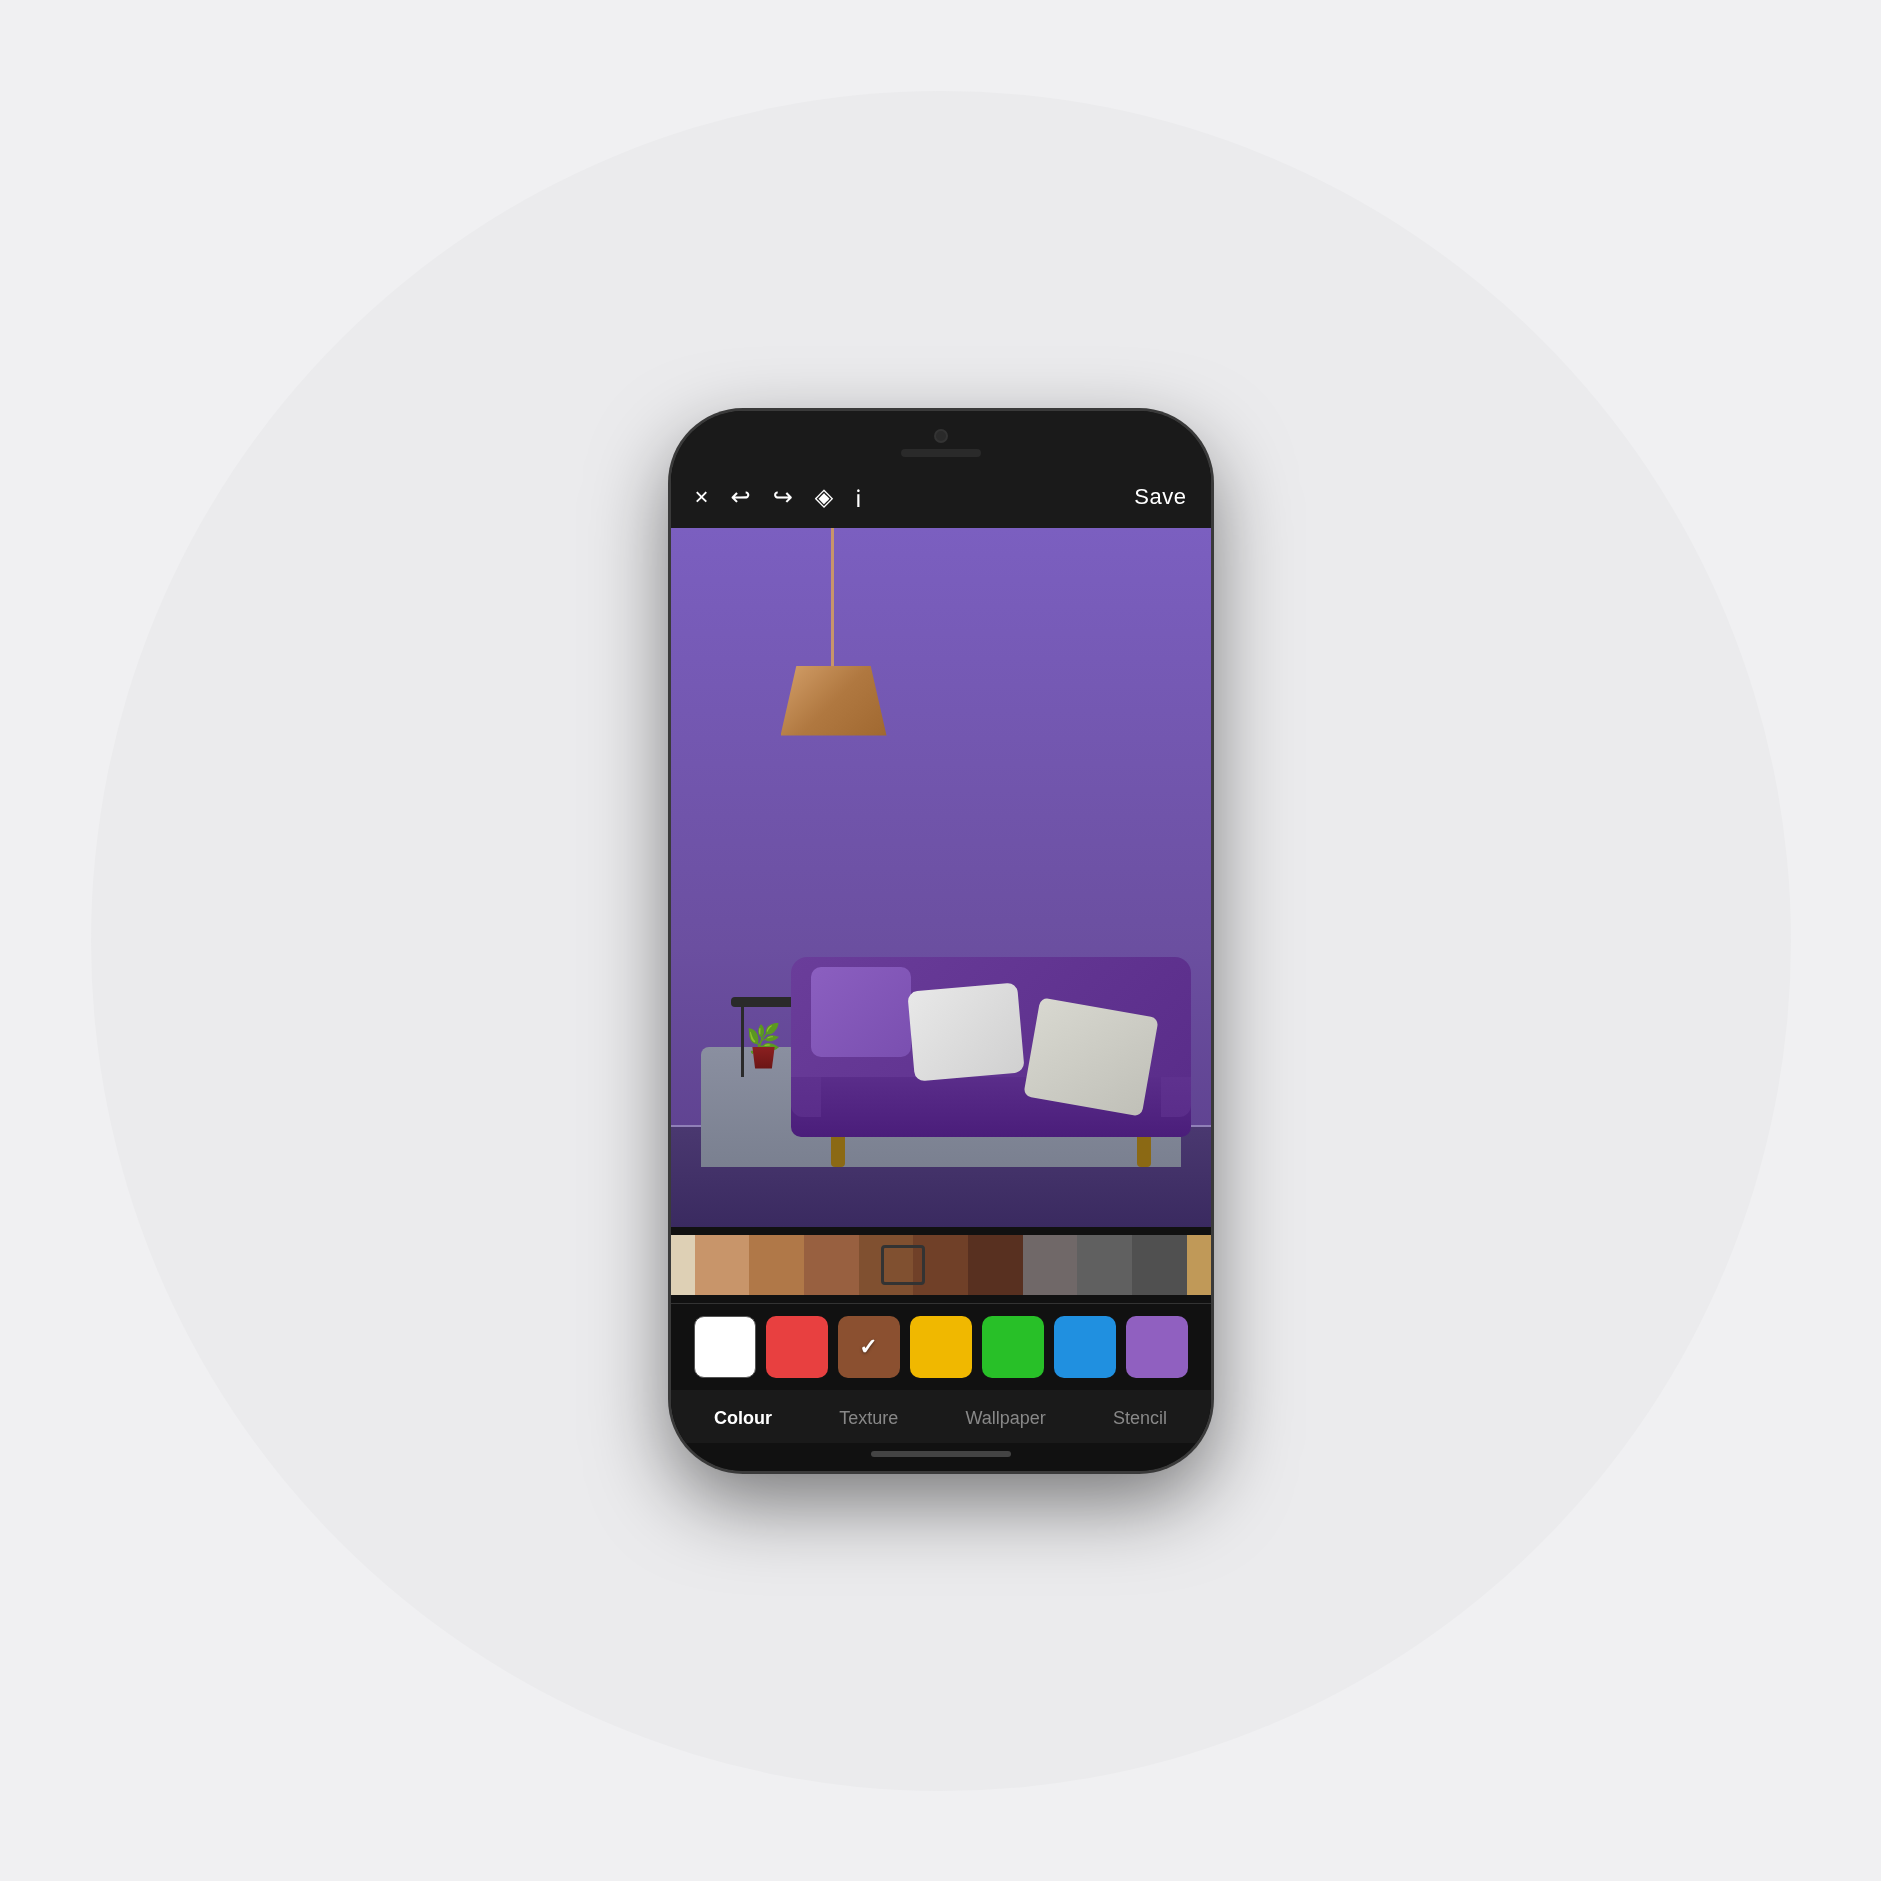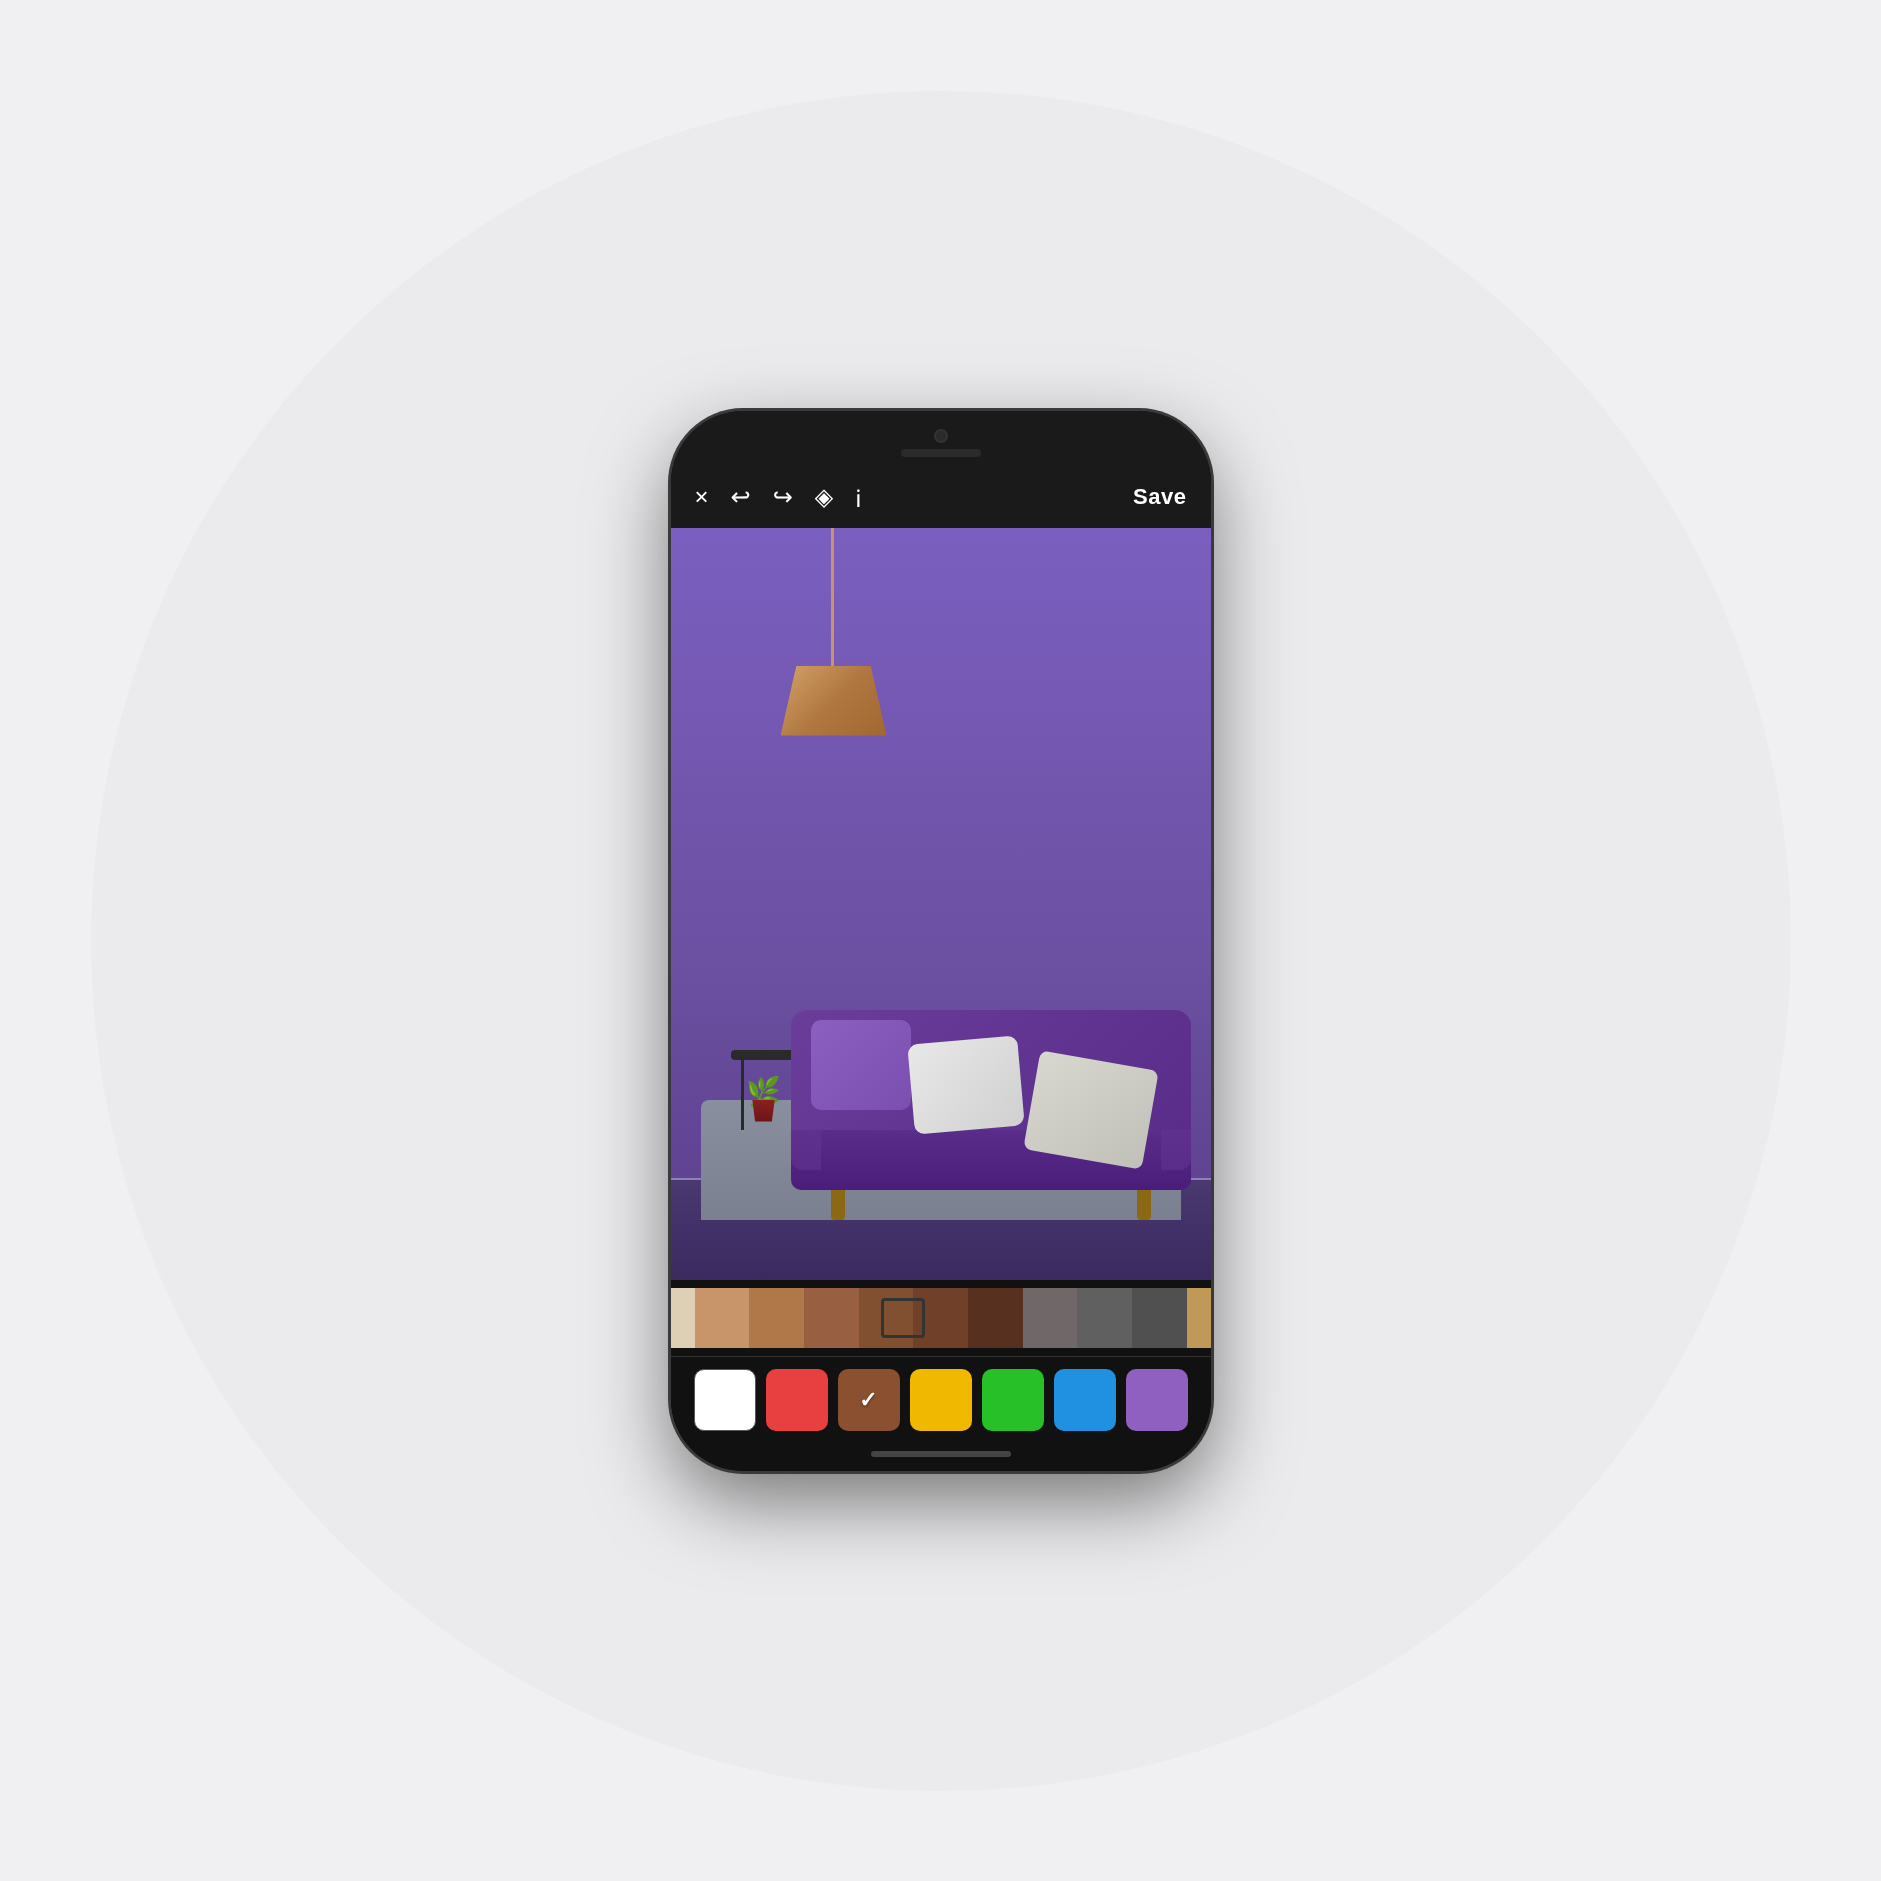--- a/index.html
+++ b/index.html
@@ -97,21 +97,21 @@
 
     .toolbar-icon {
       color: white;
       font-size: 24px;
       cursor: pointer;
     }
 
     .toolbar-save {
       color: white;
       font-size: 22px;
-      font-weight: 700;
+      font-weight: 400;
       letter-spacing: 0.5px;
     }
 
     
     .image-area {
       flex: 1;
       position: relative;
       overflow: hidden;
       background: #6b4fa0;
     }
@@ -511,17 +511,23 @@
           <div class="swatch" style="background:#ffffff; border: 1px solid #555;"></div>
           <div class="swatch" style="background:#e84040;"></div>
           <div class="swatch selected" style="background:#8B5030;"></div>
           <div class="swatch" style="background:#f0b800;"></div>
           <div class="swatch" style="background:#28c028;"></div>
           <div class="swatch" style="background:#2090e0;"></div>
           <div class="swatch" style="background:#9060c0;"></div>
         </div>
       </div>
 
+      <div class="bottom-nav">
+        <span class="nav-tab active">Colour</span>
+        <span class="nav-tab">Texture</span>
+        <span class="nav-tab">Wallpaper</span>
+        <span class="nav-tab">Stencil</span>
+      </div>
 
       <div class="home-indicator"></div>
     </div>
   </div>
 </div>
 
 </body></html>

